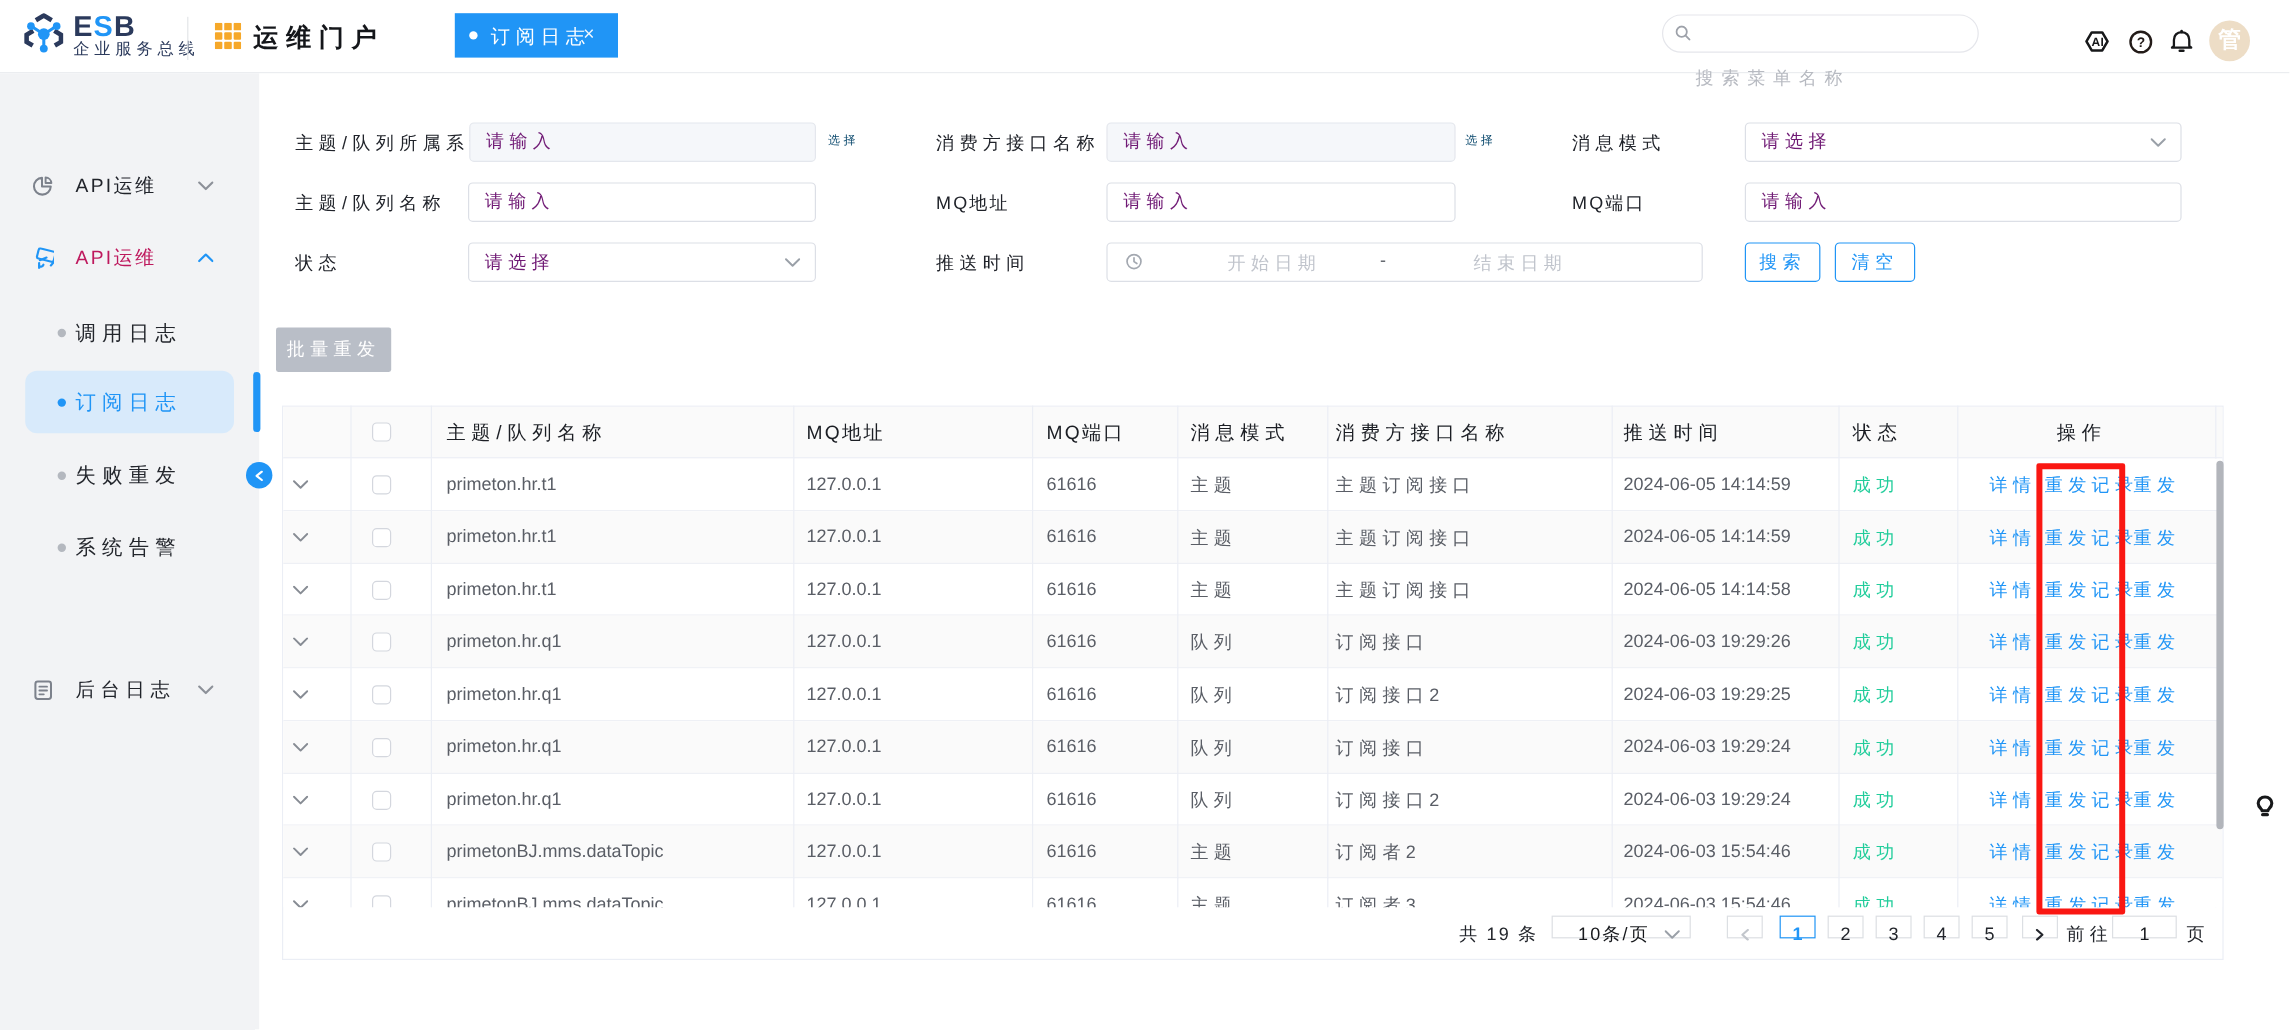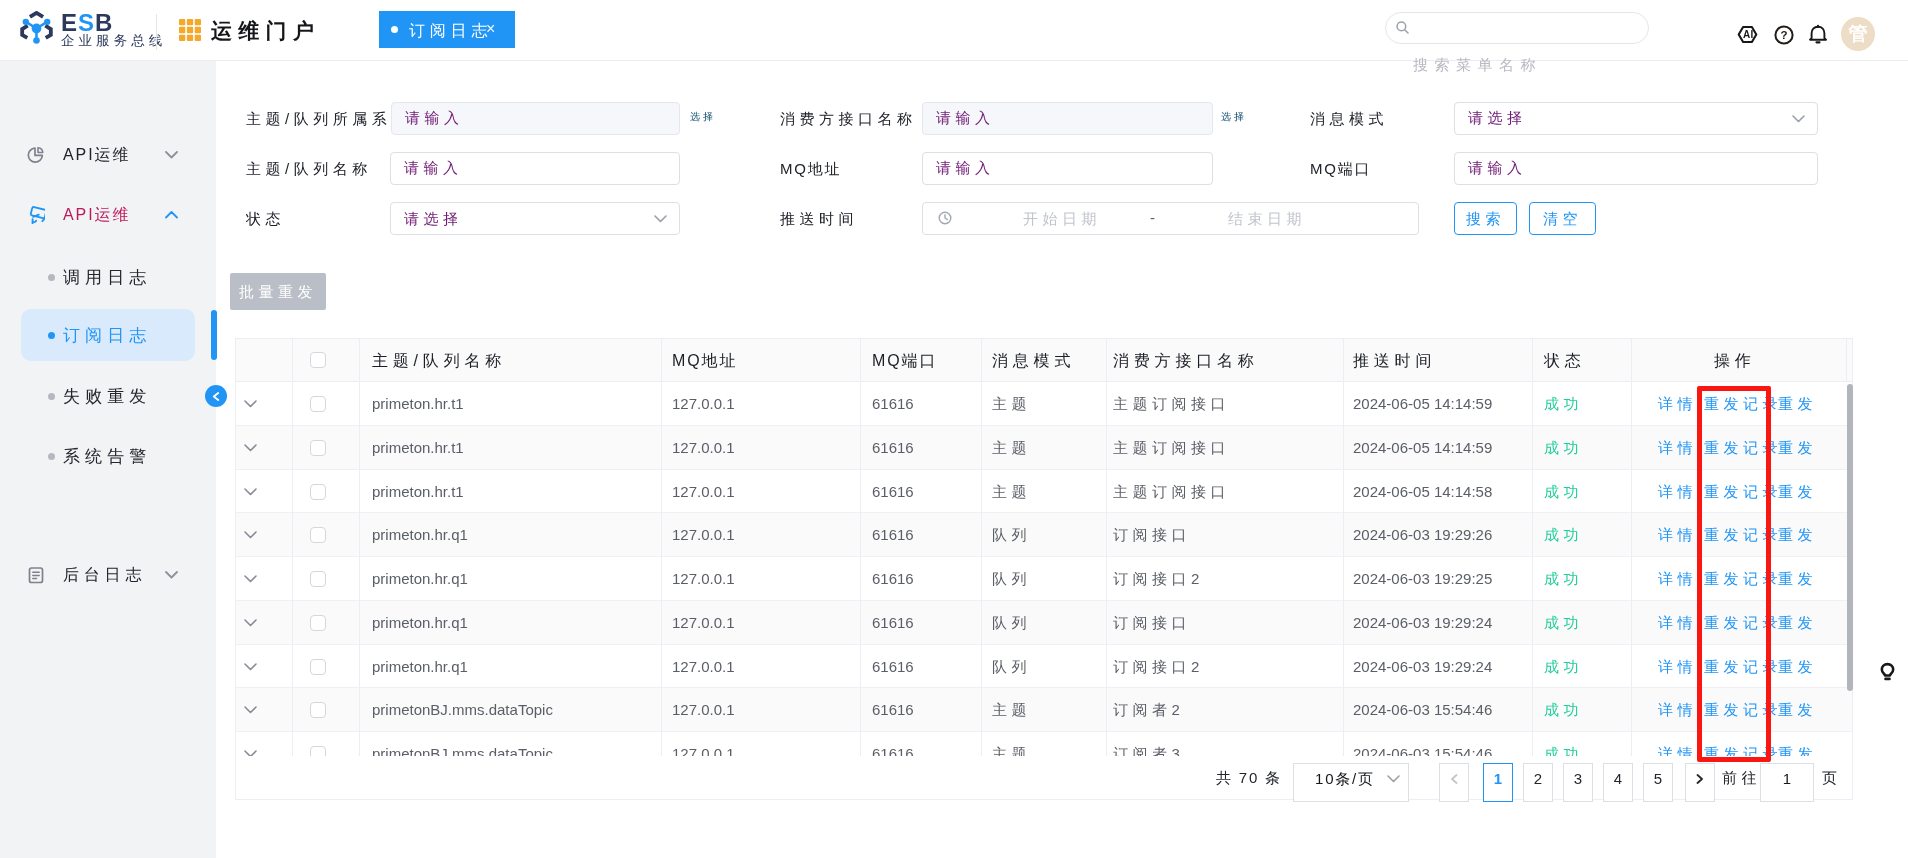--- a/index.html
+++ b/index.html
@@ -17,21 +17,21 @@
 .obtn{position:absolute;height:33px;border:1px solid #2095f6;border-radius:4px;background:#fff;color:#2095f6;font-size:15px;text-align:center;line-height:31px;}
 .hcell{position:absolute;font-size:16px;color:#1b1e24;white-space:nowrap;}
 .tcell{position:absolute;font-size:15px;color:#5a5e66;white-space:nowrap;}
 .vline{position:absolute;top:0;width:1px;background:#ebeef5;}
 .cb{position:absolute;width:16px;height:16px;border:1px solid #d4d7de;border-radius:4px;background:#fff;}
 .grn{color:#21cd9b;}
 .blu{color:#2095f6;}
 .cjk{letter-spacing:0.3em;}
 .cjk2{letter-spacing:0.12em;}
 
-.pgbox{position:absolute;top:763px;height:39px;border:1px solid #dcdfe3;border-radius:0;background:#fff;font-size:15px;color:#23262c;text-align:center;line-height:29px;}
+.pgbox{position:absolute;top:763px;height:19px;border:1px solid #dcdfe3;border-radius:0;background:#fff;font-size:15px;color:#23262c;text-align:center;line-height:29px;}
 </style></head><body>
 <div id="page">
 
 <div id="hdr"></div>
 <svg class="abs" style="left:20px;top:11px" width="33" height="35" viewBox="0 0 31 33" fill="none">
 <path d="M9.3 5.6 L15.5 1.8 L21.7 5.6" stroke="#2b3a5c" stroke-width="3.6" stroke-linejoin="miter" fill="none"></path>
 <path d="M7.2 13.8 L2 17 L2 22.6 L6.8 25.4" stroke="#2b3a5c" stroke-width="3.6" stroke-linejoin="miter" fill="none"></path>
 <path d="M23.8 13.8 L29 17 L29 22.6 L24.2 25.4" stroke="#2b3a5c" stroke-width="3.6" stroke-linejoin="miter" fill="none"></path>
 <path d="M15.5 16.5 L6 10.5 M15.5 16.5 L25 10.5 M15.5 16.5 L15.5 27.5" stroke="#2095f6" stroke-width="2.4"></path>
 <circle cx="5.4" cy="10.2" r="3" fill="#2095f6"></circle>
@@ -354,21 +354,21 @@
 <div class="vline" style="left:359px;top:382px;height:373.5px;"></div>
 <div class="vline" style="left:661px;top:382px;height:373.5px;"></div>
 <div class="vline" style="left:860px;top:382px;height:373.5px;"></div>
 <div class="vline" style="left:981px;top:382px;height:373.5px;"></div>
 <div class="vline" style="left:1106px;top:382px;height:373.5px;"></div>
 <div class="vline" style="left:1343px;top:382px;height:373.5px;"></div>
 <div class="vline" style="left:1532px;top:382px;height:373.5px;"></div>
 <div class="vline" style="left:1631px;top:382px;height:373.5px;"></div>
 <div class="abs" style="left:1847px;top:384px;width:6px;height:307px;border-radius:3px;background:#b2b5bb;"></div>
 <div class="abs" style="left:1697px;top:386px;width:74px;height:376px;border:5px solid #fa1712;border-radius:2px;"></div>
-<div class="abs" style="left:1216px;top:769px;font-size:15px;color:#23262c;letter-spacing:0.12em;">共 70 条</div>
+<div class="abs" style="left:1216px;top:769px;font-size:15px;color:#23262c;letter-spacing:0.12em;">共 19 条</div>
 <div class="pgbox" style="left:1293px;width:116px;text-align:left;"><span style="margin-left:21px;color:#16181c;letter-spacing:0.12em;">10条/页</span></div>
 <svg class="abs" style="left:1387px;top:775px" width="13" height="8" viewBox="0 0 13 8" fill="none">
       <path d="M1 1 L6.5 6.5 L12 1" stroke="#9aa0a8" stroke-width="1.6" stroke-linecap="round" stroke-linejoin="round"></path>
     </svg>
 <div class="pgbox" style="left:1439px;width:30px;"></div>
 <svg class="abs" style="left:1450px;top:774px" width="8" height="10" viewBox="0 0 8 10" fill="none">
       <path d="M6.5 1 L2 5 L6.5 9" stroke="#c2c6cc" stroke-width="1.8" stroke-linecap="round" stroke-linejoin="round"></path>
     </svg>
 <div class="pgbox" style="left:1483px;width:30px;border-color:#2095f6;color:#2095f6;font-weight:bold;">1</div>
 <div class="pgbox" style="left:1523px;width:30px;">2</div>

